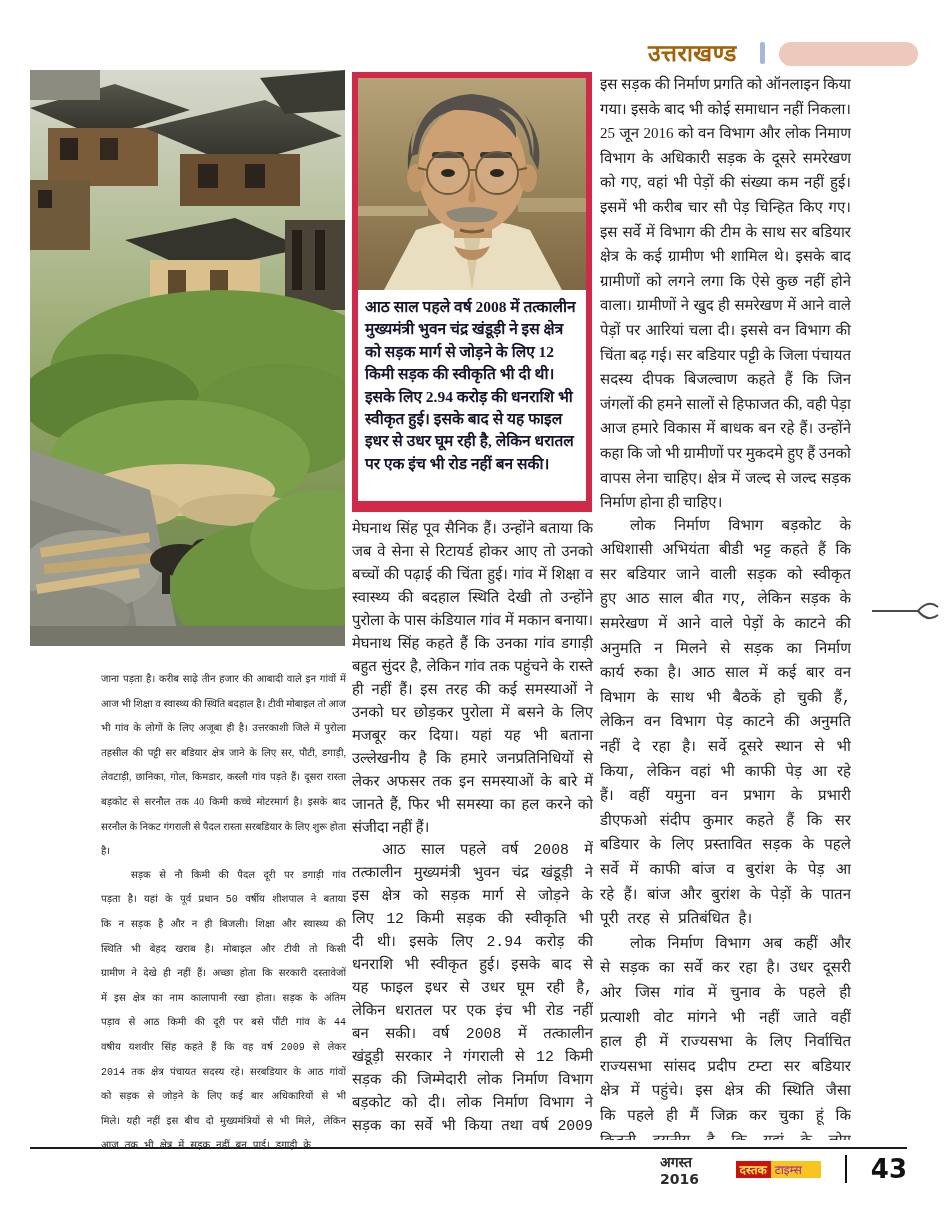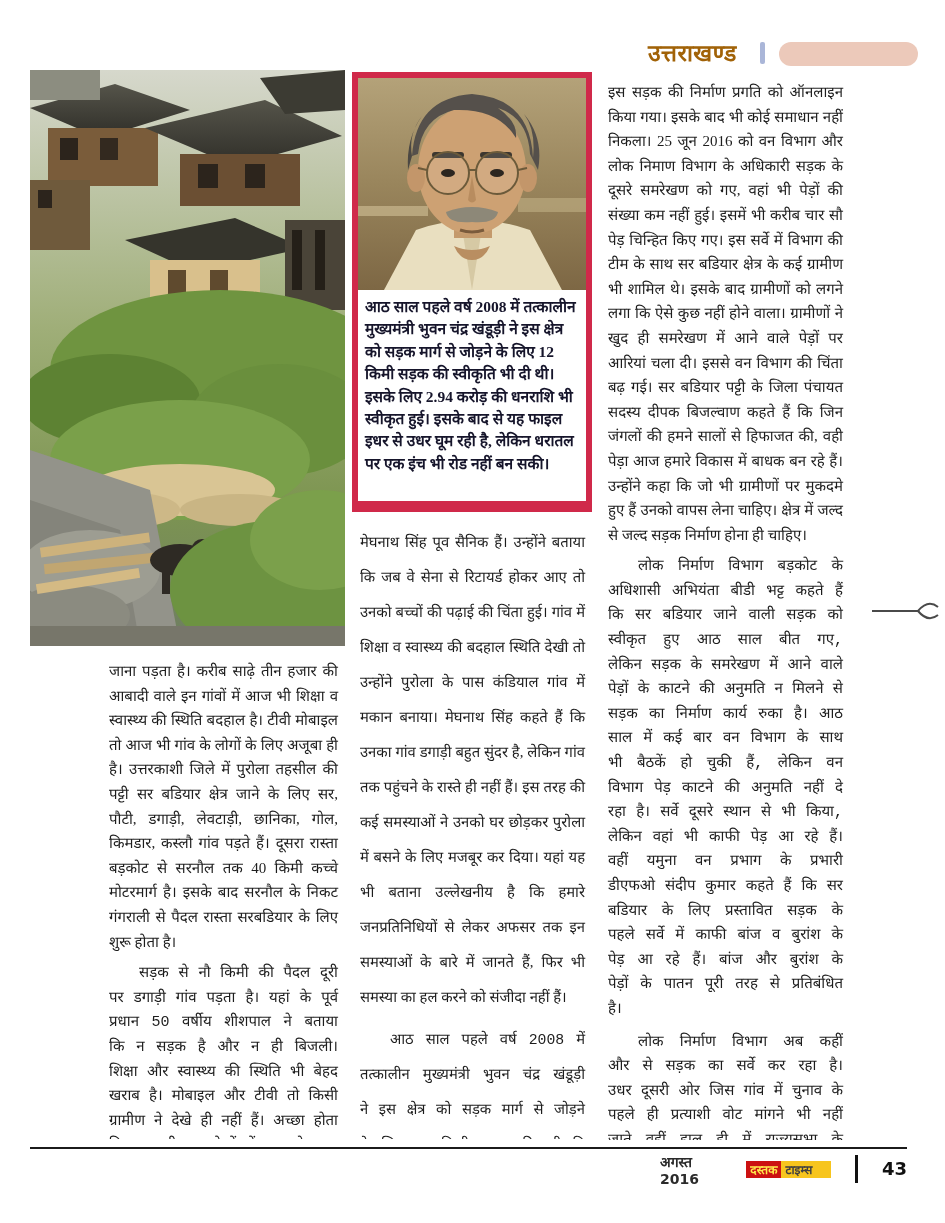--- a/index.html
+++ b/index.html
@@ -31,50 +31,50 @@
     border:6px solid #d0294a; border-bottom-width:11px; box-sizing:border-box;
     background:#fff;
   }
   .portrait-photo { width:228px; height:212px; display:block; margin:0 auto; overflow:hidden; }
   .box-text {
     margin:6px 7px 0 7px; font-size:15.5px; line-height:22.4px; font-weight:bold;
     color:#16152b; text-align:left;
   }
   
   .col { position:absolute; overflow:hidden; }
-  .col p { margin:8px; text-align:justify; color:#1d1d1d; }
+  .col p { margin:0; text-align:justify; color:#1d1d1d; }
   .col p.indent { text-indent:30px;font-family:Liberation Mono, monospace; }
-  .left-col  { left:101px; top:651px; width:245px; height:488px; font-size:15px; line-height:24.6px; }
-  .center-col{ left:352px; top:517px; width:241px; height:622px; font-size:14.8px; line-height:35px; }
+  .left-col  { left:101px; top:667px; width:245px; height:488px; font-size:10px; line-height:24.6px; }
+  .center-col{ left:352px; top:517px; width:241px; height:622px; font-size:14.8px; line-height:23px; }
   .right-col { left:600px; top:72px;  width:251px; height:1068px; font-size:15px; line-height:24.6px; }
   
   .fold-mark { position:absolute; left:872px; top:597px; width:73px; height:28px; }
   
   .footer-rule { position:absolute; left:30px; top:1147px; width:877px; height:2px; background:#1b1b1b; }
   .footer-bar {
     position:absolute; left:660px; top:1152px; width:247px; height:34px;
     display:flex; align-items:center; justify-content:flex-end; gap:24px;
   }
   .footer-issue {
     font-family:"DejaVu Sans","Liberation Sans",sans-serif;
     font-weight:bold; font-size:14px; color:#2b2b2b;
   }
   .magazine-logo { display:inline-flex; align-items:flex-start; height:17px; }
   .magazine-logo .seg1 {
     background:#cc1111; color:#ffe84a; font-weight:bold; font-size:12px;
     padding:1px 4px 0 4px; font-family:"DejaVu Sans",sans-serif; line-height:16px;
   }
   .magazine-logo .seg2 {
-    background:#f7c51e; color:#404040; font-weight:bold; font-size:12px;
+    background:#f7c51e; color:#a21caf; font-weight:normal; font-size:12px;
     padding:1px 19px 0 4px; font-family:"DejaVu Sans",sans-serif; line-height:16px;
   }
   .page-number-bar { width:3px; height:28px; background:#111; }
   .page-number {
     font-family:"DejaVu Sans","Liberation Sans",sans-serif;
-    font-weight:bold; font-size:18px; color:#111; line-height:28px;
+    font-weight:bold; font-size:26px; color:#111; line-height:28px;
   }
 </style>
 </head>
 <body>
 
 <div class="section-title">उत्तराखण्ड</div>
 <div class="header-divider"></div>
 <div class="header-pill"></div>
 
 <div class="village-photo">

